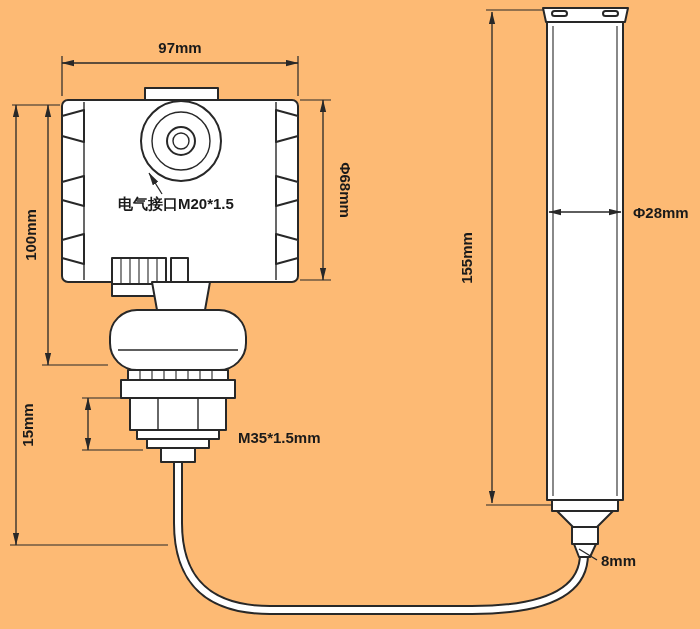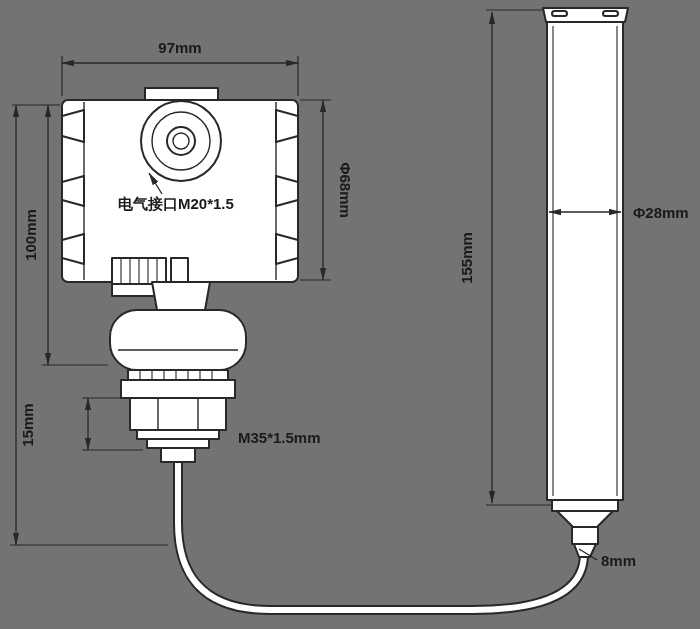--- a/index.html
+++ b/index.html
@@ -1,17 +1,17 @@
 <!DOCTYPE html>
 <html><head>
 <meta charset="utf-8">
 <style>
   html,body{margin:0;padding:0;background:#fff;}
   .canvas{
-    width:700px;height:629px;background:#737373;position:relative;
+    width:700px;height:629px;background:#fdba74;position:relative;
     font-family:"Liberation Sans","DejaVu Sans",sans-serif;
   }
   svg{display:block;}
   .part{fill:#ffffff;stroke:#282828;stroke-width:2;stroke-linejoin:round;}
   .thin{fill:none;stroke:#282828;stroke-width:1.4;}
   .hair{fill:none;stroke:#282828;stroke-width:1.1;}
   .ext{fill:none;stroke:#282828;stroke-width:1.2;}
   .dim{fill:none;stroke:#282828;stroke-width:1.3;marker-start:url(#arr);marker-end:url(#arr);}
   .lead{fill:none;stroke:#282828;stroke-width:1.3;marker-end:url(#arr);}
   .cableOuter{fill:none;stroke:#282828;stroke-width:10;}

